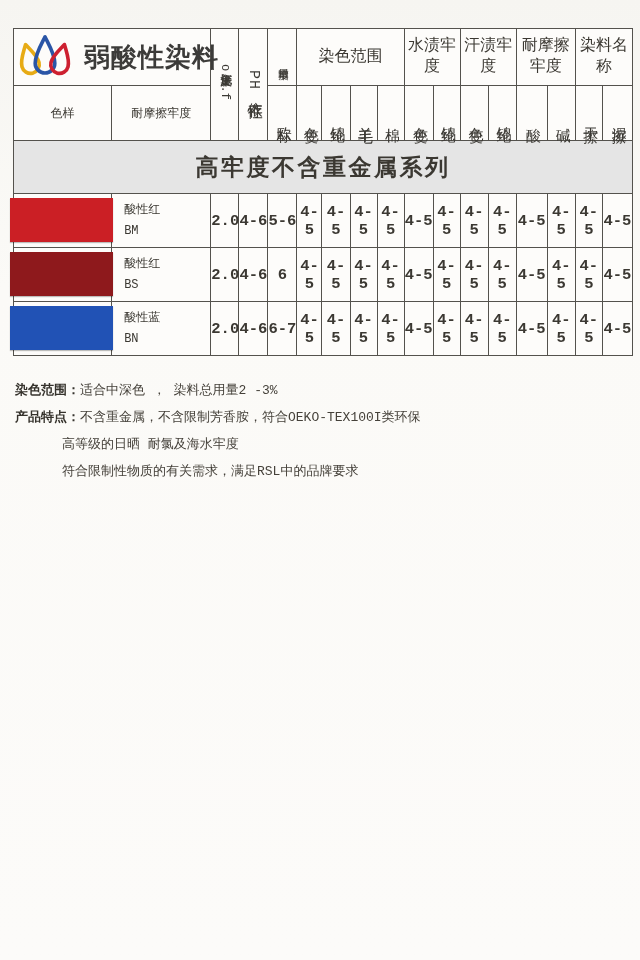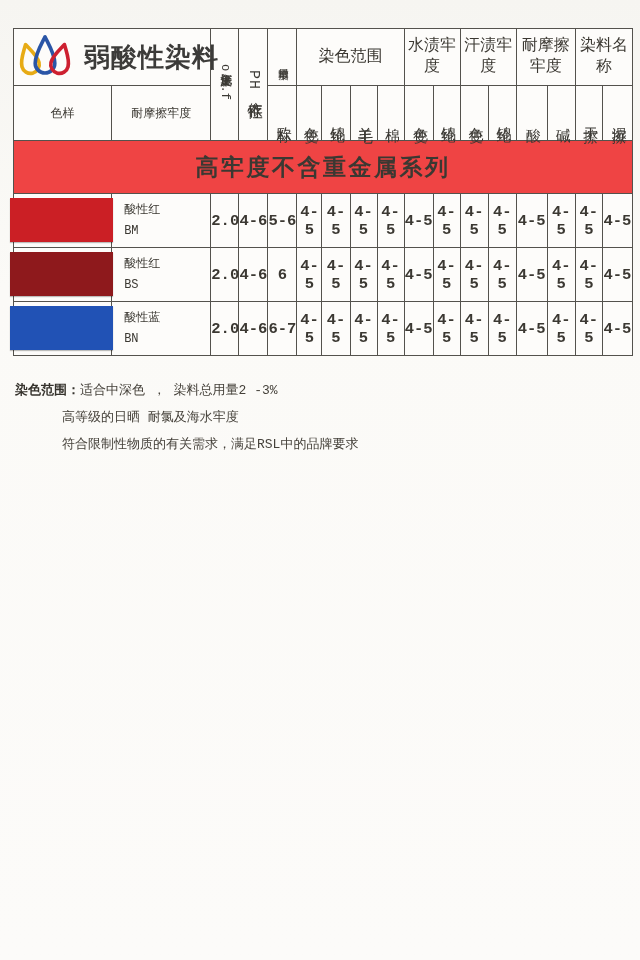--- a/index.html
+++ b/index.html
@@ -155,21 +155,21 @@
       <td class="v-cell"><span class="vtext">锦纶</span></td>
       <td class="v-cell"><span class="vtext">色变</span></td>
       <td class="v-cell"><span class="vtext">锦纶</span></td>
       <td class="v-cell"><span class="vtext">酸</span></td>
       <td class="v-cell"><span class="vtext">碱</span></td>
       <td class="v-cell"><span class="vtext">干擦</span></td>
       <td class="v-cell"><span class="vtext">湿擦</span></td>
     </tr>
 
     <tr class="banner-row">
-      <td colspan="17" class="banner" style="background: #ef4444;">高牢度不含重金属系列</td>
+      <td colspan="17" class="banner" style="background: #e5e5e5;">高牢度不含重金属系列</td>
     </tr>
 
     <tr class="data">
       <td class="swatch-cell">
         <div class="swatch" style="background: rgb(203, 31, 37);"></div>
       </td>
       <td class="name-cell">
         <div>酸性红</div>
         <div>BM</div>
       </td>
@@ -239,17 +239,20 @@
       <td class="val">4-5</td>
       <td class="val">4-5</td>
     </tr>
   </tbody>
     </table>
 
   <div class="notes">
     <p class="note">
       <span class="lbl">染色范围：</span><span>适合中深色 ， 染料总用量2 -3%</span>
     </p>
+    <p class="note">
+      <span class="lbl">产品特点：</span><span>不含重金属，不含限制芳香胺，符合OEKO-TEX100I类环保</span>
+    </p>
     <p class="note cont">高等级的日晒 耐氯及海水牢度</p>
     <p class="note cont">符合限制性物质的有关需求，满足RSL中的品牌要求</p>
   </div>
 
 </div>
 
 </body></html>

